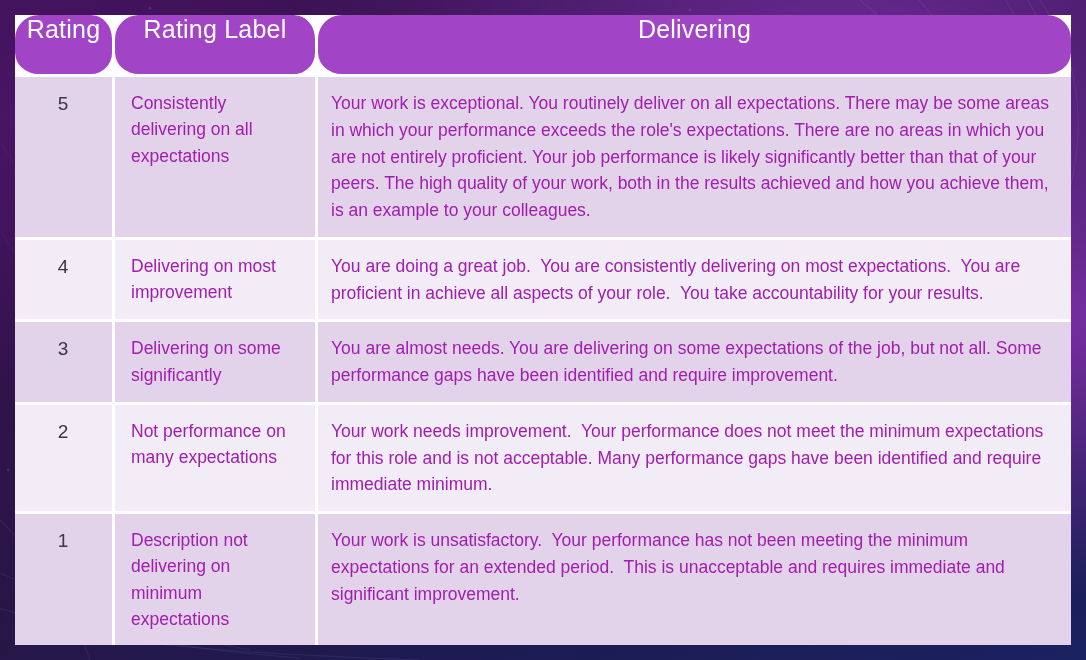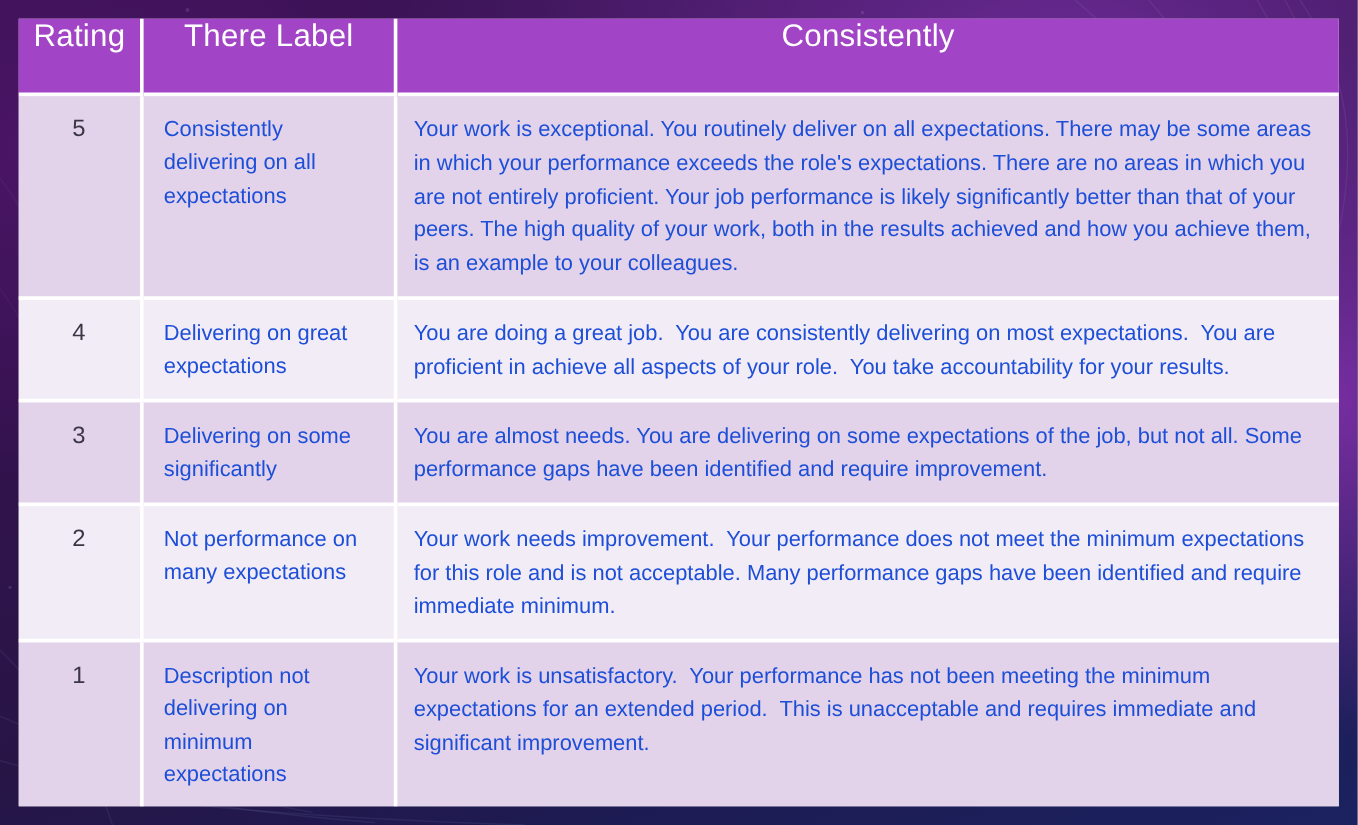--- a/index.html
+++ b/index.html
@@ -66,30 +66,31 @@
   
   thead th {
     background: #a244c6;
     color: #ffffff;
     font-size: 25px;
     font-weight: 400;
     text-align: center;
     vertical-align: middle;
     height: 62px;
     letter-spacing: 0.2px;
+    border-radius: 24px;
   }
 
   
   col.col-rating      { width: 100px; }
   col.col-label       { width: 203px; }
   col.col-description { width: 753px; }
 
   
   tbody td {
-    color: #1d4ed8;
+    color: #a21caf;
     font-size: 17.5px;
     line-height: 1.52;
     padding: 13px 14px 13px 13px;
   }
 
   td.cell-rating {
     text-align: center;
     font-size: 19px;
     padding-top: 13px;
     color: #3b3545;
@@ -147,33 +148,33 @@
 <div id="rating-table-wrapper">
   <table class="rating-table">
     <colgroup>
       <col class="col-rating">
       <col class="col-label">
       <col class="col-description">
     </colgroup>
     <thead>
       <tr>
         <th>Rating</th>
-        <th>There Label</th>
-        <th>Consistently</th>
+        <th>Rating Label</th>
+        <th>Delivering</th>
       </tr>
     </thead>
     <tbody id="table-body">
         <tr class="row-shade-dark">
           <td class="cell-rating">5</td>
           <td class="cell-label">Consistently delivering on all expectations</td>
           <td class="cell-description">Your work is exceptional. You routinely deliver on all expectations. There may be some areas in which your performance exceeds the role's expectations. There are no areas in which you are not entirely proficient. Your job performance is likely significantly better than that of your peers. The high quality of your work, both in the results achieved and how you achieve them, is an example to your colleagues.</td>
         </tr>
         <tr class="row-shade-light">
           <td class="cell-rating">4</td>
-          <td class="cell-label">Delivering on great expectations</td>
+          <td class="cell-label">Delivering on most improvement</td>
           <td class="cell-description">You are doing a great job.  You are consistently delivering on most expectations.  You are proficient in achieve all aspects of your role.  You take accountability for your results.</td>
         </tr>
         <tr class="row-shade-dark">
           <td class="cell-rating">3</td>
           <td class="cell-label">Delivering on some significantly</td>
           <td class="cell-description">You are almost needs. You are delivering on some expectations of the job, but not all. Some performance gaps have been identified and require improvement.</td>
         </tr>
         <tr class="row-shade-light">
           <td class="cell-rating">2</td>
           <td class="cell-label">Not performance on many expectations</td>

